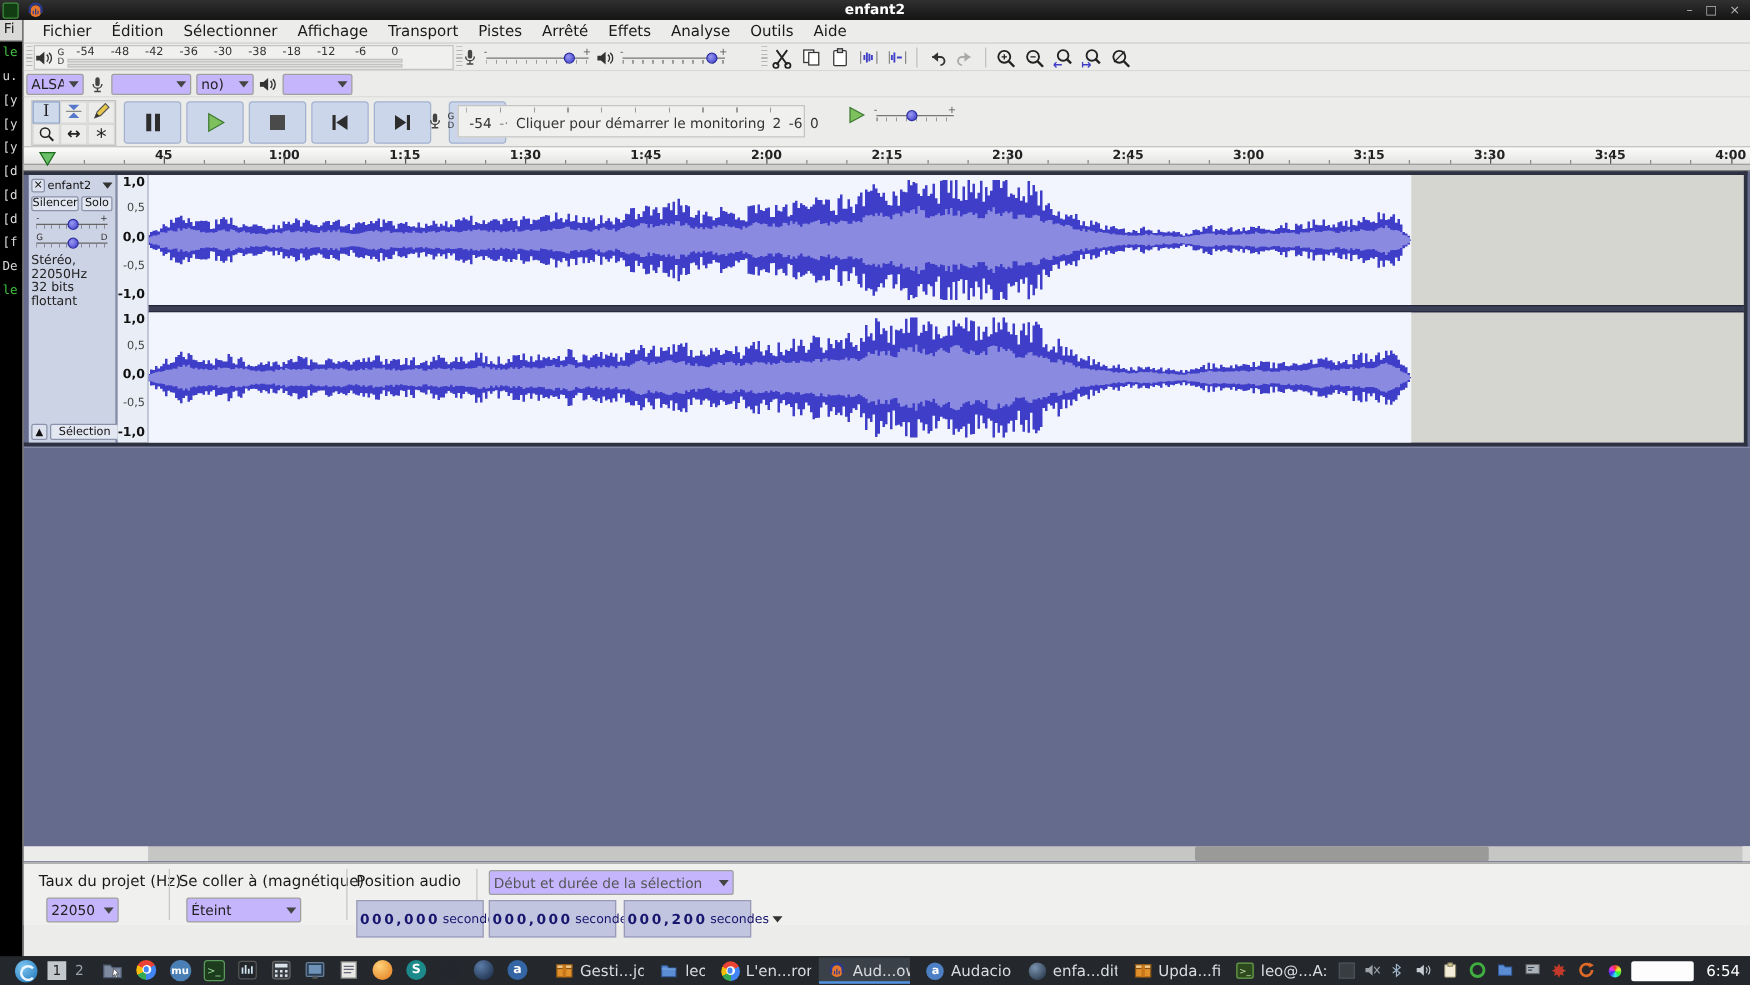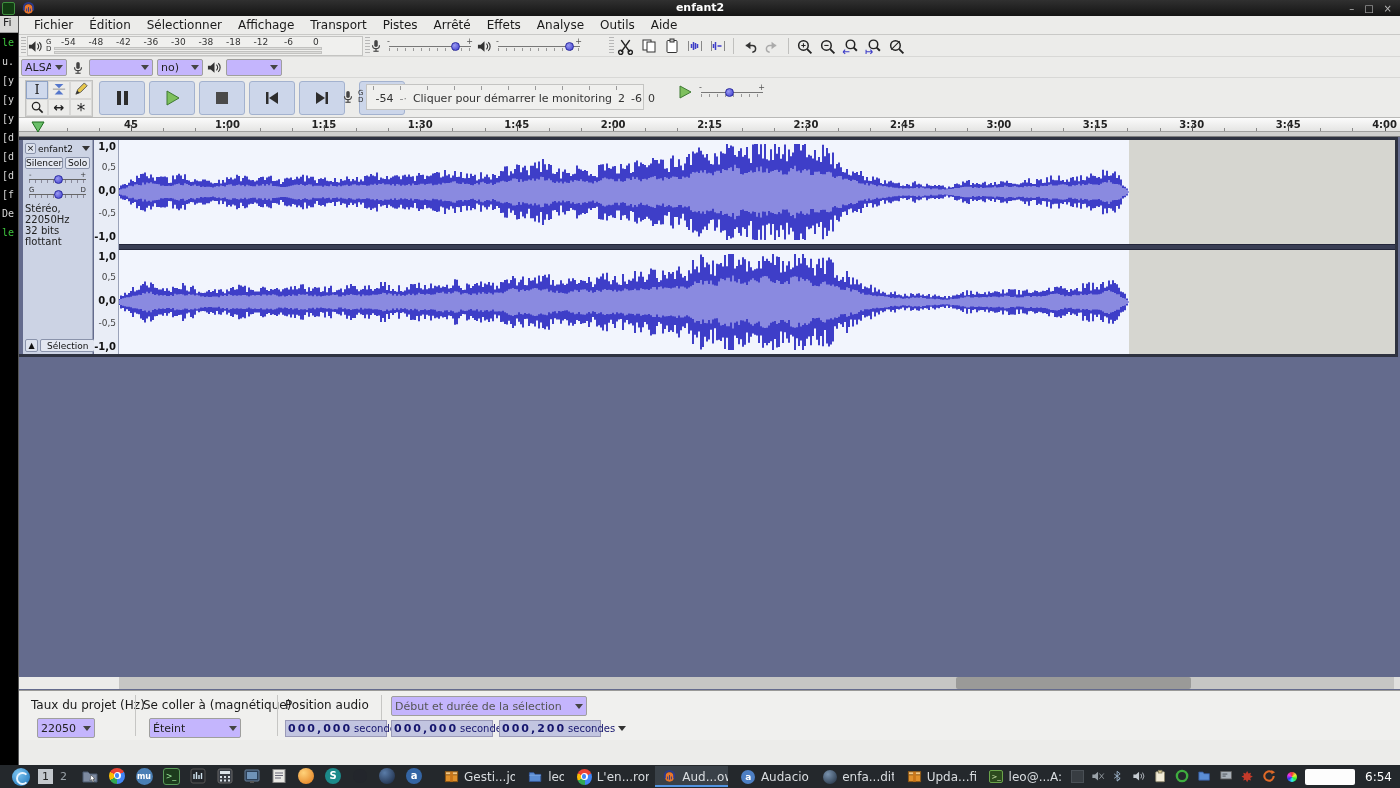--- a/index.html
+++ b/index.html
@@ -120,21 +120,21 @@
   .hscroll{position:absolute;left:0;top:660px;width:100%;height:14px;background:#646b8d}
   .hs-corner{position:absolute;left:0;top:1px;width:100px;height:12px;background:#ececea}
   .hs-track{position:absolute;left:100px;right:0;top:1px;height:12px;background:#c6c6c4}
   .hs-thumb{position:absolute;top:1px;height:12px;background:#9a9a98;border-radius:2px}
   .vs-corner{position:absolute;right:0;top:1px;width:6px;height:12px;background:#e0e0de}
 
   
   .seltb{position:absolute;left:0;top:674px;width:100%;height:50px;background:#f0f0ee;border-top:1px solid #9a9a98;font-size:12px;color:#1a1a1a}
   .sl{position:absolute;top:7px;font-weight:normal}
   .sep-v{position:absolute;top:4px;bottom:4px;width:1px;background:#c6c6c4}
-  .timefield{position:absolute;top:29px;height:17px;background:#c2c5e0;border:1px solid #9a9ab8;display:flex;align-items:center;padding:0 2px;white-space:nowrap}
+  .timefield{position:absolute;top:29px;height:30px;background:#c2c5e0;border:1px solid #9a9ab8;display:flex;align-items:center;padding:0 2px;white-space:nowrap}
   .timefield .dg{font-size:11px;color:#16166e;letter-spacing:2px;font-weight:bold}
   .timefield .un{font-size:10px;color:#16166e;margin-left:2px}
   .timefield .fa{margin-left:3px;width:0;height:0;border-left:4px solid transparent;border-right:4px solid transparent;border-top:5px solid #333}
   .selcombo{position:absolute;height:20px}
 
   
   .statusbar{position:absolute;left:0;top:724px;width:100%;height:25px;background:#f0f0ee;border-top:1px solid #b5b5b3;font-size:12px;color:#333;display:flex;align-items:center;padding-left:12px}
 
   
   .taskbar{position:absolute;left:0;top:765px;width:1400px;height:23px;background:#24282c;display:flex;align-items:center;color:#d9dde0;font-size:12px}

